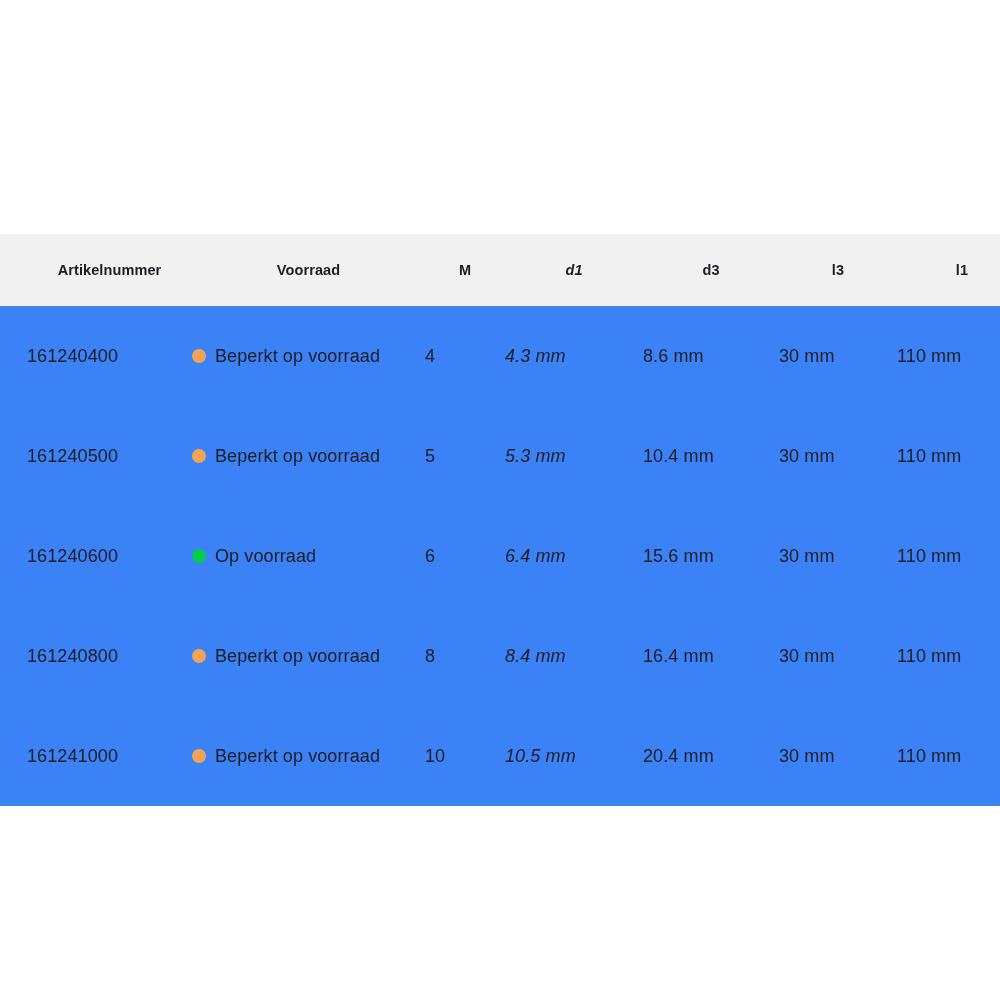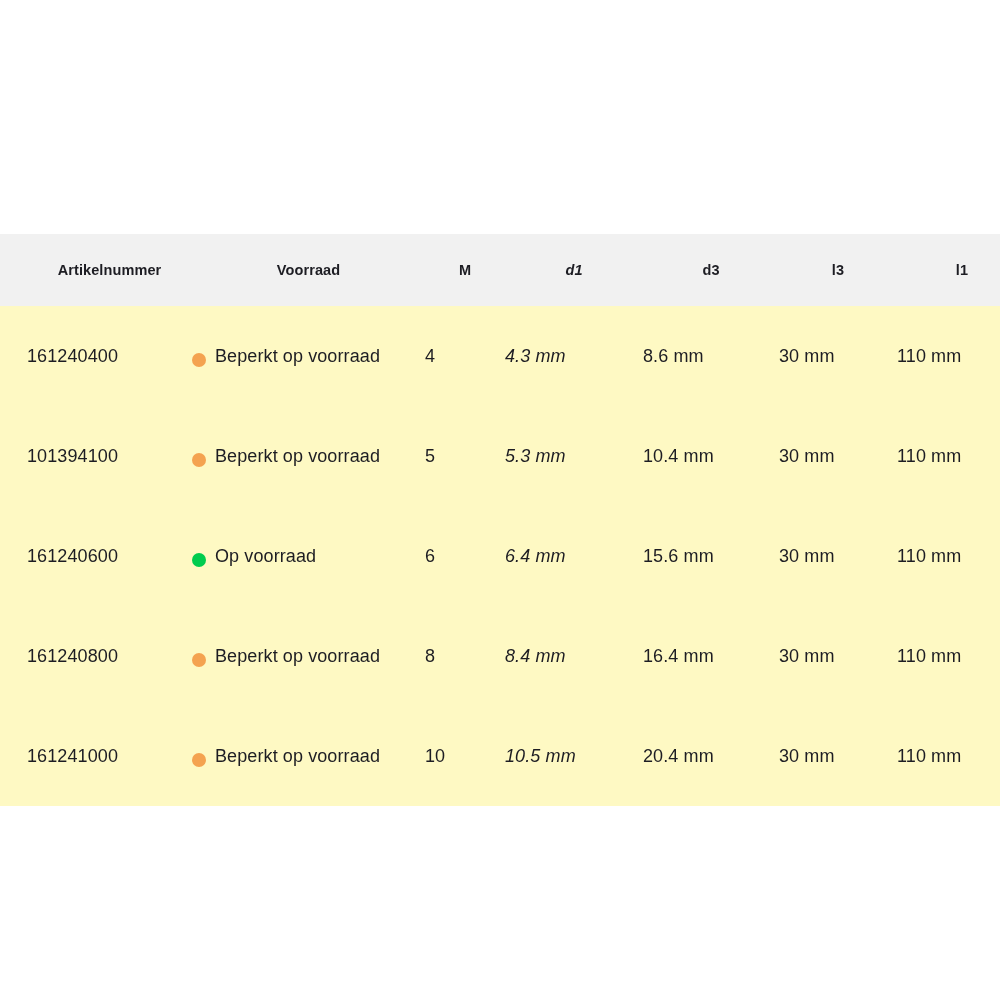--- a/index.html
+++ b/index.html
@@ -48,42 +48,42 @@
   .spec-table tbody td {
     height: 100px;
     padding: 0;
     margin: 0;
     text-align: left;
     vertical-align: middle;
     font-size: 18px;
     font-weight: 400;
     color: #1d1d23;
     letter-spacing: 0.1px;
-    background: #fef9c3;
+    background: #3b82f6;
   }
 
   
   .col-art   { width: 165px; padding-left: 27px !important; }
   .col-stock { width: 233px; padding-left: 0 !important; }
   .col-m     { width: 80px;  padding-left: 0 !important; }
   .col-d1    { width: 138px; padding-left: 0 !important; font-style: italic; }
   .col-d3    { width: 136px; padding-left: 0 !important; }
   .col-l3    { width: 118px; padding-left: 0 !important; }
   .col-l1    { width: 130px; padding-left: 0 !important; }
 
   td.col-art {
     font-weight: 700;
     font-size: 18px;
     color: #15151a;
     letter-spacing: 0.2px;
   }
 
   .stock-cell {
     display: flex;
-    align-items: flex-end;
+    align-items: center;
     gap: 9px;
   }
 
   .status-dot {
     display: inline-block;
     width: 14px;
     height: 14px;
     border-radius: 50%;
     flex: 0 0 14px;
   }
@@ -120,21 +120,21 @@
               <span class="status-label">Beperkt op voorraad</span>
             </div>
           </td>
           <td class="col-m">4</td>
           <td class="col-d1">4.3 mm</td>
           <td class="col-d3">8.6 mm</td>
           <td class="col-l3">30 mm</td>
           <td class="col-l1">110 mm</td>
         </tr>
         <tr>
-          <td class="col-art">101394100</td>
+          <td class="col-art">161240500</td>
           <td class="col-stock">
             <div class="stock-cell">
               <span class="status-dot" style="background: rgb(244, 163, 80);"></span>
               <span class="status-label">Beperkt op voorraad</span>
             </div>
           </td>
           <td class="col-m">5</td>
           <td class="col-d1">5.3 mm</td>
           <td class="col-d3">10.4 mm</td>
           <td class="col-l3">30 mm</td>

